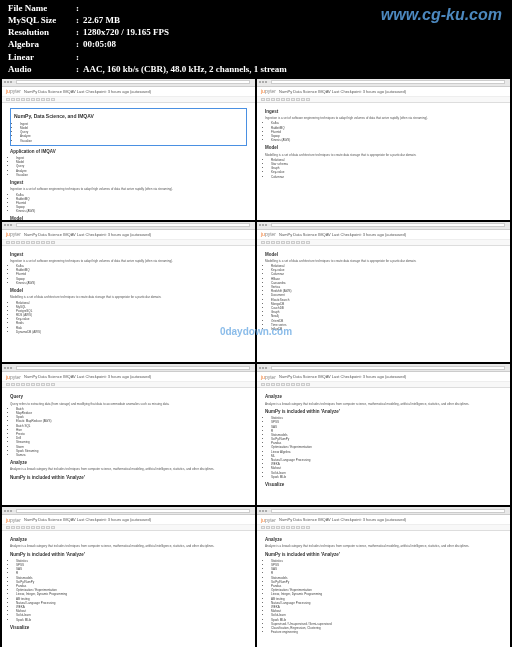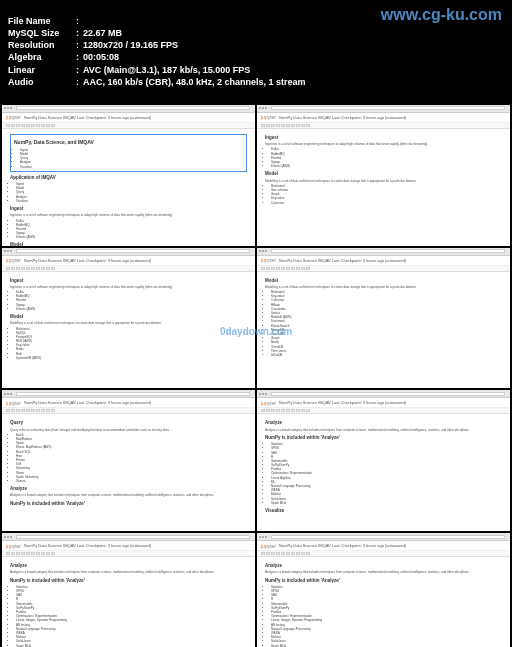--- a/index.html
+++ b/index.html
@@ -5,37 +5,38 @@
   * { margin: 0; padding: 0; box-sizing: border-box; }
   body {
     width: 512px;
     height: 647px;
     background: #000;
     font-family: Arial, sans-serif;
     overflow: hidden;
     position: relative;
   }
   .header-info {
-    padding: 15px 8px;
+    padding: 2px 8px;
     color: #fff;
     font-size: 9px;
     font-weight: bold;
     line-height: 1.35;
-    font-family: Liberation Sans, sans-serif;
+    font-family: Liberation Serif, serif;
   }
   .info-row { display: flex; }
   .info-label { width: 68px; display: inline-block; }
   .info-sep { margin-right: 4px; }
   .watermark-top {
     position: absolute;
     top: 6px;
     right: 10px;
     color: #5aa0e0;
     font-size: 16px;
     font-weight: bold;
+    font-style: italic;
     opacity: 0.85;
   }
   .watermark-bottom {
     position: absolute;
     bottom: 6px;
     left: 8px;
     color: #d6d622;
     font-size: 18px;
     font-weight: bold;
     font-style: italic;
@@ -137,21 +138,20 @@
       <span>1280x720 / 19.165 FPS</span>
     </div>
   <div class="info-row">
       <span class="info-label">Algebra</span>
       <span class="info-sep">:</span>
       <span>00:05:08</span>
     </div>
   <div class="info-row">
       <span class="info-label">Linear</span>
       <span class="info-sep">:</span>
-      <span>AVC (Main@L3.1), 187 kb/s, 15.000 FPS</span>
     </div>
   <div class="info-row">
       <span class="info-label">Audio</span>
       <span class="info-sep">:</span>
       <span>AAC, 160 kb/s (CBR), 48.0 kHz, 2 channels, 1 stream</span>
     </div>
 </div>
 
 <div class="watermark-top">www.cg-ku.com</div>
 <div class="watermark-mid">0daydown.com</div>

